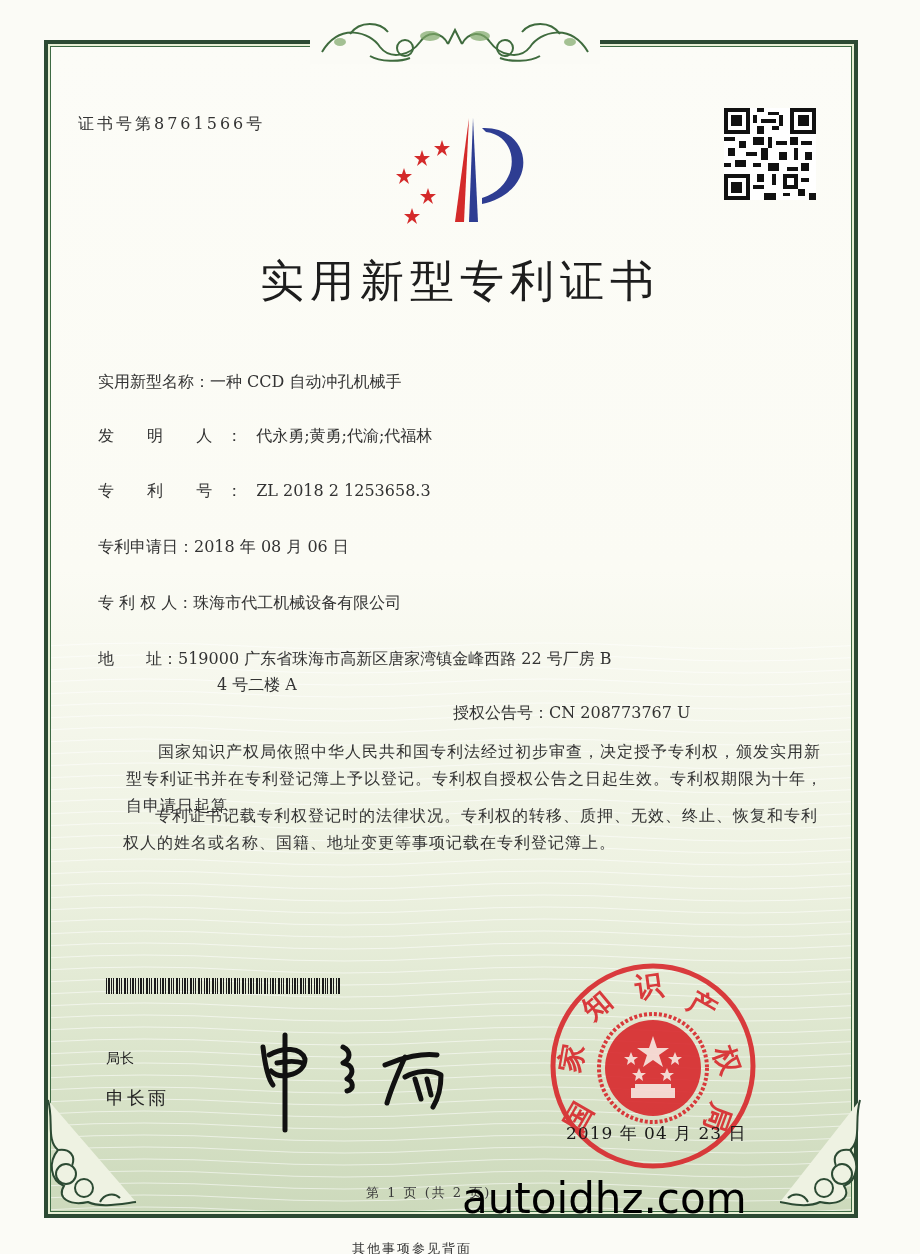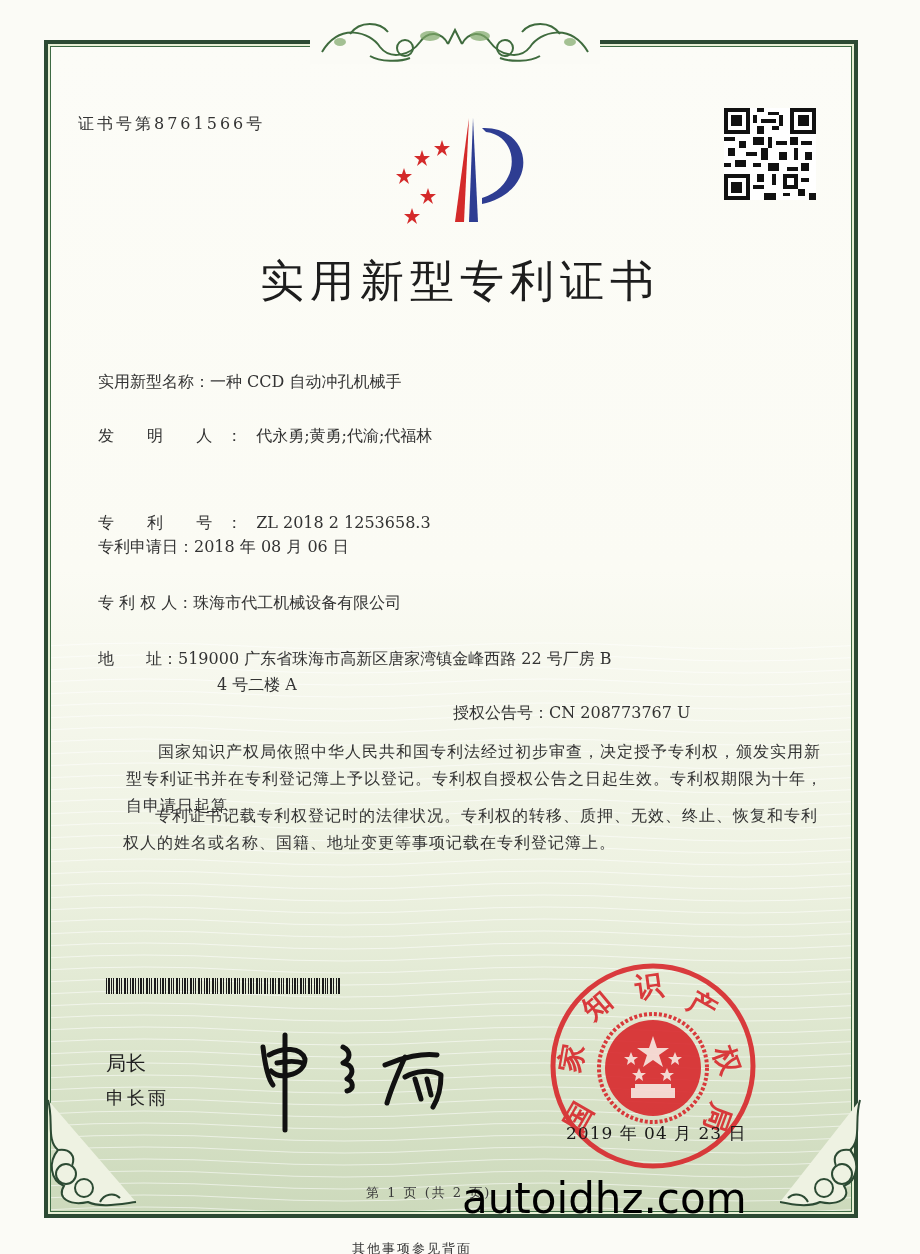--- a/index.html
+++ b/index.html
@@ -42,21 +42,21 @@
   .f-addr2 { position: absolute; left: 217px; top: 675px; font-size: 16px; color: #333; }
   .f-gdate { top: 703px; }
   .f-gno { position: absolute; left: 453px; top: 703px; font-size: 16px; color: #333; white-space: nowrap; }
 
   .para { position: absolute; left: 98px; width: 710px; font-size: 16px; line-height: 27px; color: #333; text-indent: 32px; letter-spacing: 1px; }
   .p1 { top: 738px; margin-left: 28px; }
   .p2 { top: 802px; margin-left: 25px; }
 
   .barcode { position: absolute; left: 106px; top: 978px; width: 234px; height: 16px; }
 
-  .chief-title { position: absolute; left: 106px; top: 1050px; font-family: "DejaVu Sans", sans-serif; font-size: 20px; color: #222; }
+  .chief-title { position: absolute; left: 106px; top: 1050px; font-family: "DejaVu Sans", sans-serif; font-size: 14px; color: #222; }
   .chief-name  { position: absolute; left: 106px; top: 1086px; font-family: "DejaVu Sans", sans-serif; font-size: 18px; color: #222; letter-spacing: 3px; }
   .signature { position: absolute; left: 255px; top: 1025px; width: 200px; height: 110px; }
 
   .seal { position: absolute; left: 543px; top: 956px; width: 220px; height: 220px; }
   .seal-date { position: absolute; left: 566px; top: 1122px; font-size: 17px; color: #1a1a1a; letter-spacing: 1px; }
 
   .page-no { position: absolute; left: 366px; top: 1184px; font-size: 13px; color: #3a3a3a; letter-spacing: 2px; }
   .back-note { position: absolute; left: 352px; top: 1240px; font-size: 13px; color: #333; letter-spacing: 2px; }
   .watermark { position: absolute; left: 462px; top: 1178px; font-family: "DejaVu Sans", sans-serif; font-size: 42px; color: #000; letter-spacing: 0px; line-height: 1; }
 </style>
@@ -192,21 +192,21 @@
 
   <div class="title">实用新型专利证书</div>
 
   <div class="field f-inv">
     <span class="lbl" style="letter-spacing:14px;">发 明 人：</span><span class="val">代永勇;黄勇;代渝;代福林</span>
   </div>
   <div class="field f-name">
     <span class="lbl">实用新型名称：</span><span class="val">一种 CCD 自动冲孔机械手</span>
   </div>
   <div class="field f-pno">
-    <span class="lbl" style="letter-spacing:14px;margin-top:32px;">专 利 号：</span><span class="val">ZL 2018 2 1253658.3</span>
+    <span class="lbl" style="letter-spacing:14px;">专 利 号：</span><span class="val">ZL 2018 2 1253658.3</span>
   </div>
   <div class="field f-date">
     <span class="lbl">专利申请日：</span><span class="val">2018 年 08 月 06 日</span>
   </div>
   <div class="field f-own">
     <span class="lbl">专 利 权 人：</span><span class="val">珠海市代工机械设备有限公司</span>
   </div>
   <div class="field f-addr">
     <span class="lbl">地　　址：</span><span class="val">519000 广东省珠海市高新区唐家湾镇金峰西路 22 号厂房 B</span>
   </div>

